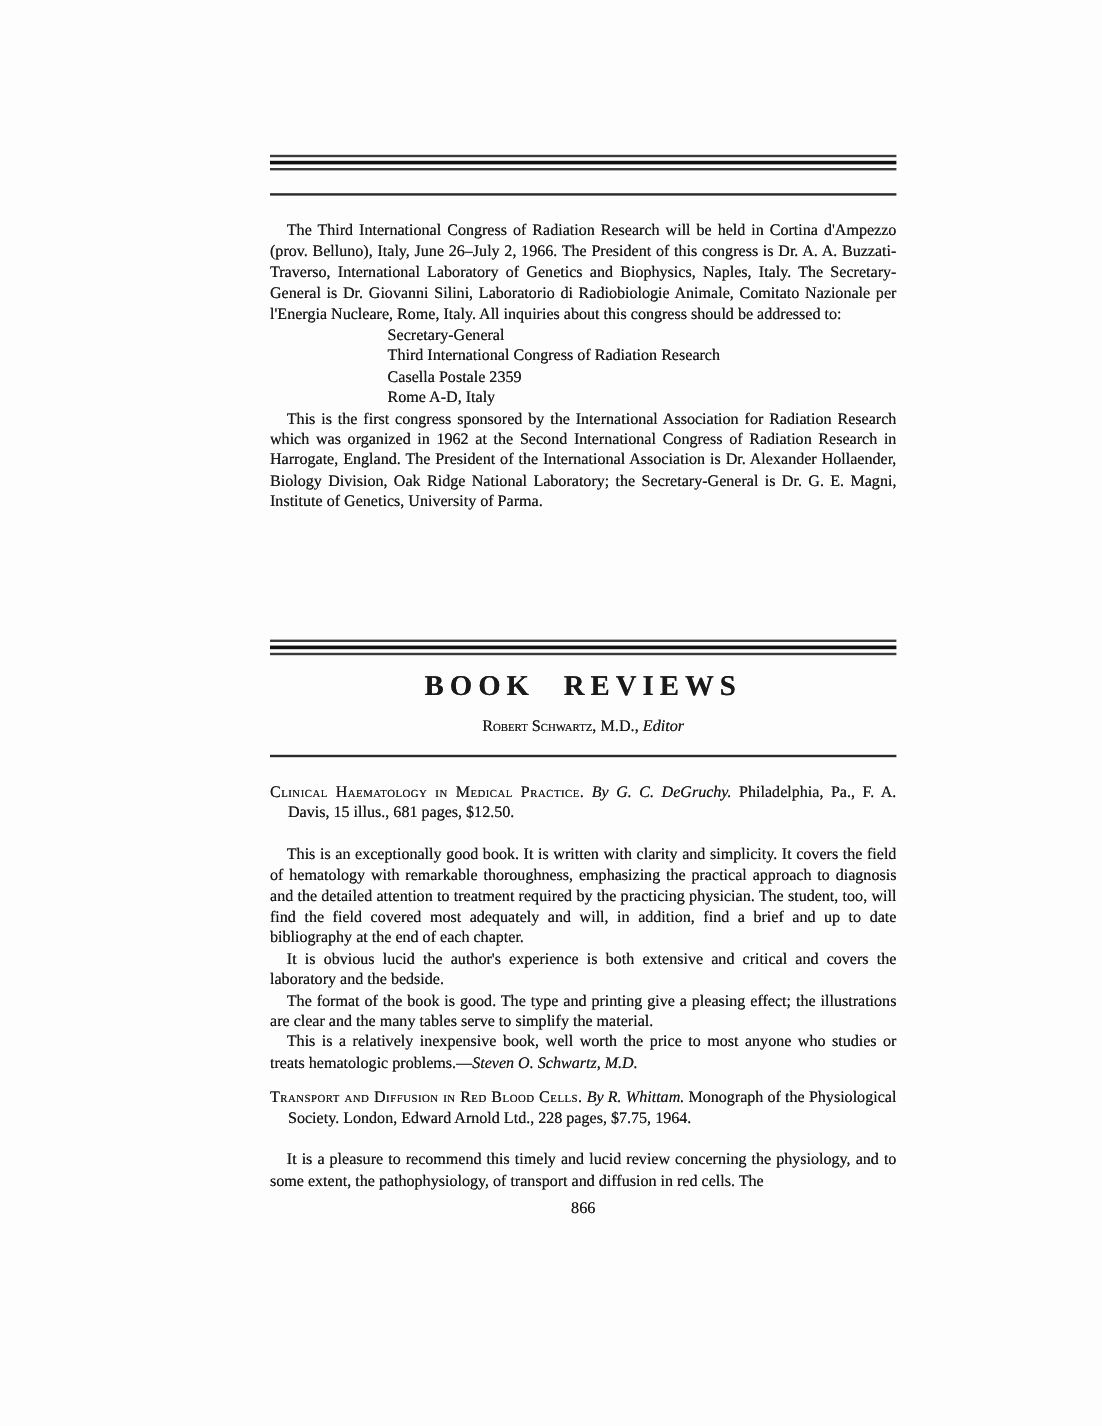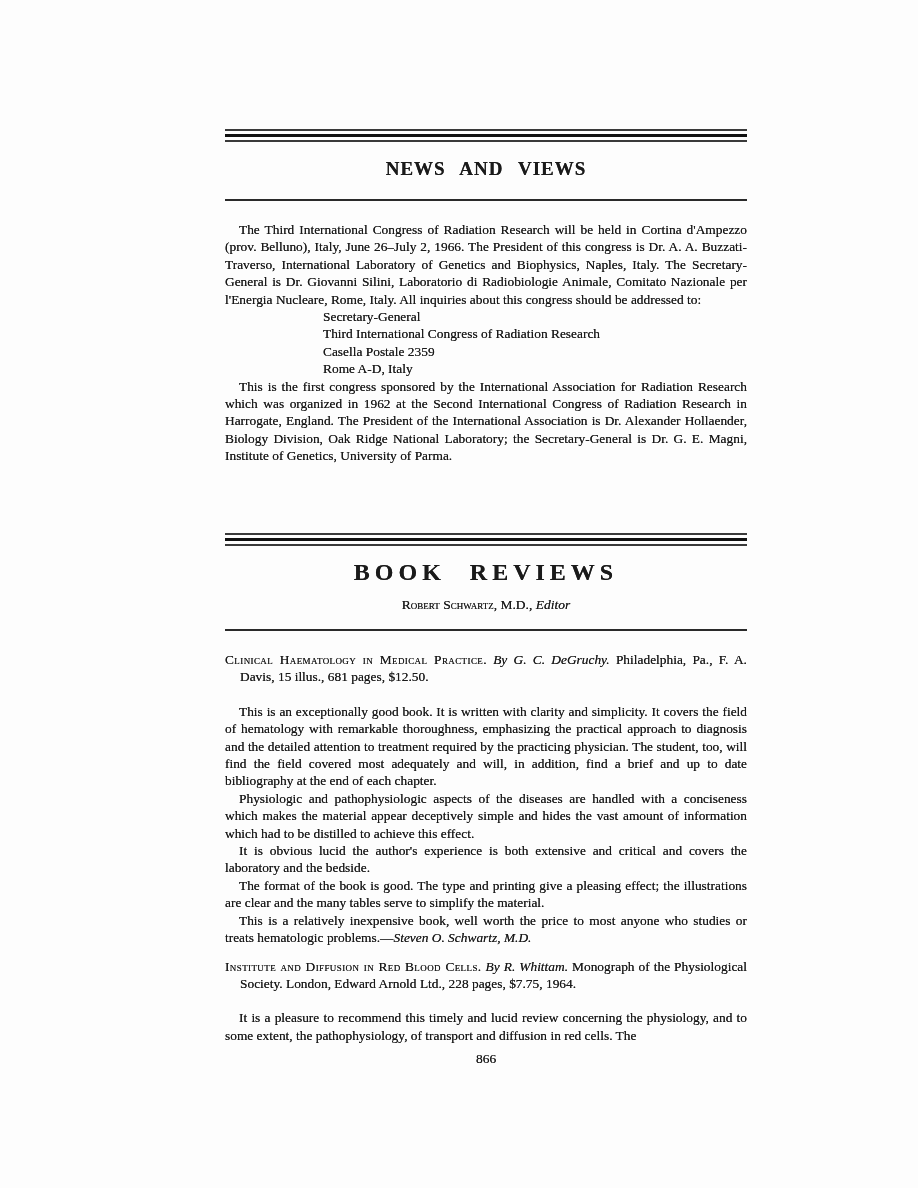--- a/index.html
+++ b/index.html
@@ -58,21 +58,20 @@
 
   .page-number { margin-top:7px; text-align:center; font-size:13.5px; }
 </style>
 </head>
 <body>
 
 <div class="page">
 
   <section class="news-section">
     <div class="rule-triple"></div>
-    <h1 class="news-title">NEWS AND VIEWS</h1>
     <div class="rule-single"></div>
     <div class="body-text news-body">
       <p>The Third International Congress of Radiation Research will be held in Cortina d'Ampezzo (prov. Belluno), Italy, June 26–July 2, 1966. The President of this congress is Dr. A. A. Buzzati-Traverso, International Laboratory of Genetics and Biophysics, Naples, Italy. The Secretary-General is Dr. Giovanni Silini, Laboratorio di Radiobiologie Animale, Comitato Nazionale per l'Energia Nucleare, Rome, Italy. All inquiries about this congress should be addressed to:</p>
       <div class="address">
         <div>Secretary-General</div>
         <div>Third International Congress of Radiation Research</div>
         <div>Casella Postale 2359</div>
         <div>Rome A-D, Italy</div>
       </div>
       <p>This is the first congress sponsored by the International Association for Radiation Research which was organized in 1962 at the Second International Congress of Radiation Research in Harrogate, England. The President of the International Association is Dr. Alexander Hollaender, Biology Division, Oak Ridge National Laboratory; the Secretary-General is Dr. G. E. Magni, Institute of Genetics, University of Parma.</p>
@@ -82,29 +81,28 @@
   <section class="br-section">
     <div class="rule-triple"></div>
     <h1 class="br-title">BOOK REVIEWS</h1>
     <div class="br-editor"><span class="sc">Robert Schwartz, M.D.,</span> <span class="it">Editor</span></div>
     <div class="rule-single"></div>
 
     <article class="review review-1">
       <p class="review-heading"><span class="sc">Clinical Haematology in Medical Practice.</span> <span class="it">By G. C. DeGruchy.</span> <span>Philadelphia, Pa., F. A. Davis, 15 illus., 681 pages, $12.50.</span></p>
       <div class="body-text review-body">
         <p>This is an exceptionally good book. It is written with clarity and simplicity. It covers the field of hematology with remarkable thoroughness, emphasizing the practical approach to diagnosis and the detailed attention to treatment required by the practicing physician. The student, too, will find the field covered most adequately and will, in addition, find a brief and up to date bibliography at the end of each chapter.</p>
-        <p>Physiologic and pathophysiologic aspects of the diseases are handled with a conciseness which makes the material appear deceptively simple and hides the vast amount of information which had to be distilled to achieve this effect.</p>
         <p>It is obvious lucid the author's experience is both extensive and critical and covers the laboratory and the bedside.</p>
         <p>The format of the book is good. The type and printing give a pleasing effect; the illustrations are clear and the many tables serve to simplify the material.</p>
         <p><span>This is a relatively inexpensive book, well worth the price to most anyone who studies or treats hematologic problems.—</span><span class="it">Steven O. Schwartz, M.D.</span></p>
       </div>
     </article>
 
     <article class="review review-2">
-      <p class="review-heading"><span class="sc">Institute and Diffusion in Red Blood Cells.</span> <span class="it">By R. Whittam.</span> <span>Monograph of the Physiological Society. London, Edward Arnold Ltd., 228 pages, $7.75, 1964.</span></p>
+      <p class="review-heading"><span class="sc">Transport and Diffusion in Red Blood Cells.</span> <span class="it">By R. Whittam.</span> <span>Monograph of the Physiological Society. London, Edward Arnold Ltd., 228 pages, $7.75, 1964.</span></p>
       <div class="body-text review-body">
         <p>It is a pleasure to recommend this timely and lucid review concerning the physiology, and to some extent, the pathophysiology, of transport and diffusion in red cells. The</p>
       </div>
     </article>
 
     <div class="page-number">866</div>
   </section>
 
 </div>
 

